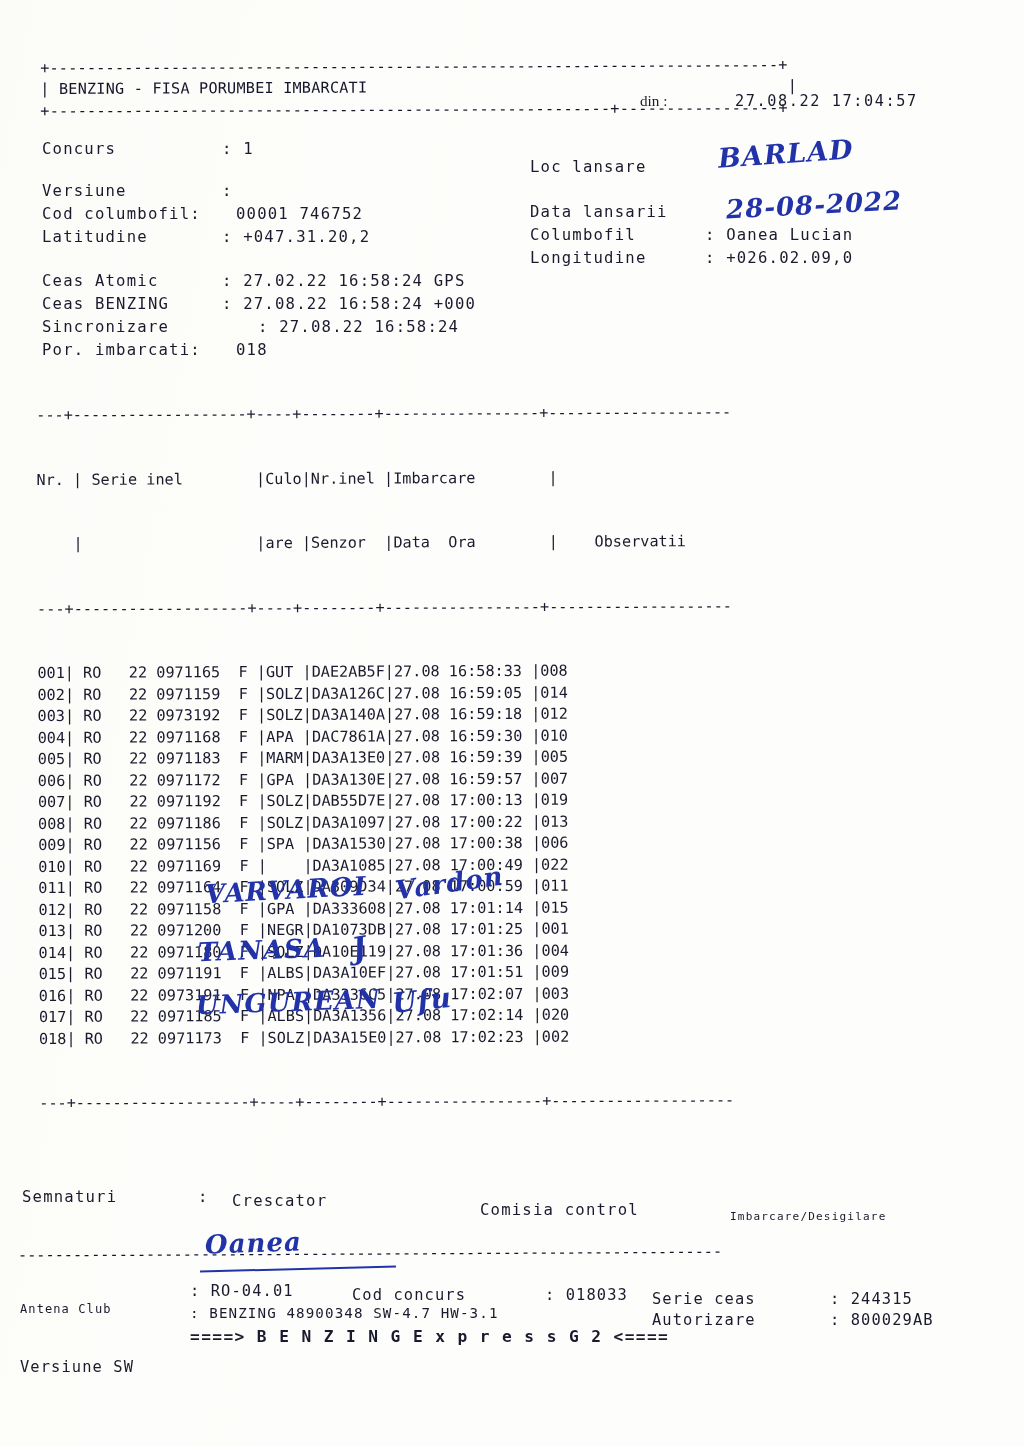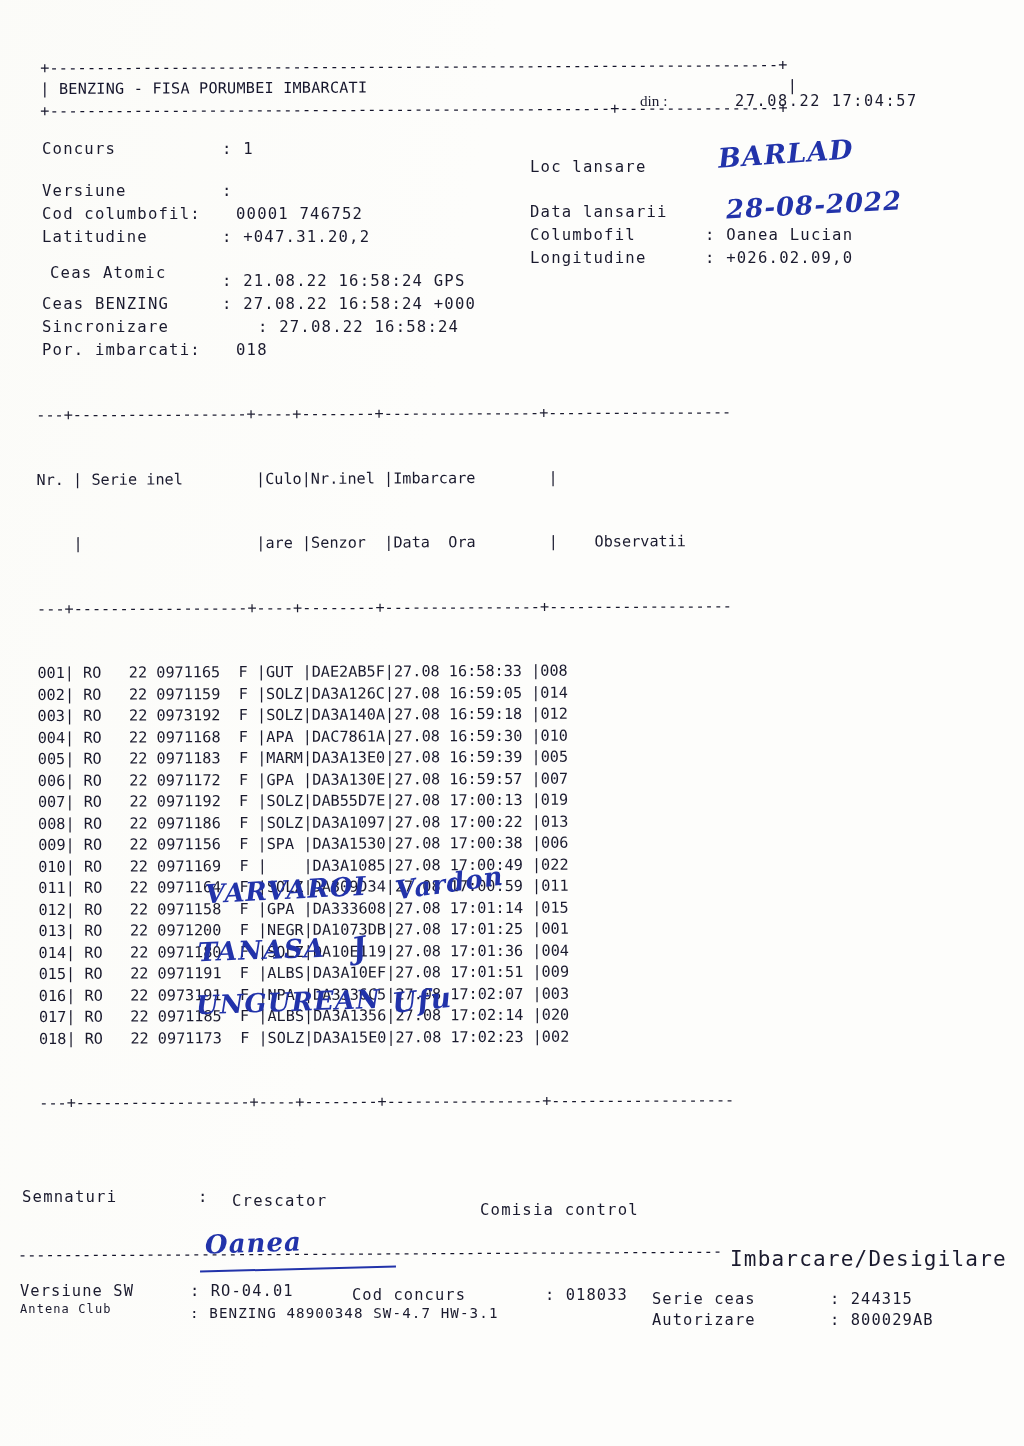--- a/index.html
+++ b/index.html
@@ -145,22 +145,22 @@
   <div style="position:absolute;left:530px;top:158px;font-size:15.6px;letter-spacing:1.2px;">Loc lansare</div>
   <div style="position:absolute;left:530px;top:203px;font-size:15.6px;letter-spacing:1.2px;">Data lansarii</div>
   <div style="position:absolute;left:530px;top:226px;font-size:15.6px;letter-spacing:1.2px;">Columbofil</div>
   <div style="position:absolute;left:705px;top:226px;font-size:15.6px;letter-spacing:1.2px;">: <span>Oanea Lucian</span></div>
   <div style="position:absolute;left:530px;top:249px;font-size:15.6px;letter-spacing:1.2px;">Longitudine</div>
   <div style="position:absolute;left:705px;top:249px;font-size:15.6px;letter-spacing:1.2px;">: <span>+026.02.09,0</span></div>
 
   <div class="hand" id="hand-loc">BARLAD</div>
   <div class="hand" id="hand-date">28-08-2022</div>
 
-  <div style="position:absolute;left:42px;top:264px;font-size:15.6px;letter-spacing:1.2px;margin-left:8px;">Ceas Atomic</div>
-  <div style="position:absolute;left:222px;top:272px;font-size:15.6px;letter-spacing:1.2px;">: <span>21.08.22 16:58:24  GPS</span></div>
+  <div style="position:absolute;left:42px;top:272px;font-size:15.6px;letter-spacing:1.2px;">Ceas Atomic</div>
+  <div style="position:absolute;left:222px;top:272px;font-size:15.6px;letter-spacing:1.2px;">: <span>27.02.22 16:58:24  GPS</span></div>
   <div style="position:absolute;left:42px;top:295px;font-size:15.6px;letter-spacing:1.2px;">Ceas BENZING</div>
   <div style="position:absolute;left:222px;top:295px;font-size:15.6px;letter-spacing:1.2px;">: <span>27.08.22 16:58:24 +000</span></div>
   <div style="position:absolute;left:42px;top:318px;font-size:15.6px;letter-spacing:1.2px;">Sincronizare</div>
   <div style="position:absolute;left:222px;top:318px;font-size:15.6px;letter-spacing:1.2px;margin-left:36px;">: <span>27.08.22 16:58:24</span></div>
   <div style="position:absolute;left:42px;top:341px;font-size:15.6px;letter-spacing:1.2px;">Por. imbarcati:</div>
   <div style="position:absolute;left:236px;top:341px;font-size:15.6px;letter-spacing:1.2px;">018</div>
 
   <div id="table-root" style="position:absolute;left:36px;top:362px;font-size:15.2px;line-height:21.5px;white-space:pre;transform:rotate(-0.25deg);transform-origin:left top;">
     <div class="row-line">---+-------------------+----+--------+-----------------+--------------------</div>
     <div class="row-line">Nr. | Serie inel        |Culo|Nr.inel |Imbarcare        |</div>
@@ -174,33 +174,34 @@
   <div class="hand" id="hand-scrawl1">Vardon</div>
   <div class="hand" id="hand-sig2">TANASA</div>
   <div class="hand" id="hand-scrawl2">J</div>
   <div class="hand" id="hand-sig3">UNGUREAN</div>
   <div class="hand" id="hand-scrawl3">Ufu</div>
 
   <div style="position:absolute;left:22px;top:1188px;font-size:15.6px;letter-spacing:1.2px;">Semnaturi</div>
   <div style="position:absolute;left:198px;top:1188px;font-size:15.6px;">:</div>
   <div style="position:absolute;left:232px;top:1192px;font-size:15.6px;letter-spacing:1.2px;">Crescator</div>
   <div style="position:absolute;left:480px;top:1201px;font-size:15.6px;letter-spacing:1.2px;">Comisia control</div>
-  <div style="position:absolute;left:730px;top:1210px;font-size:21px;letter-spacing:1.2px;margin-top:37px;">Imbarcare/Desigilare</div>
+  <div style="position:absolute;left:730px;top:1210px;font-size:11px;letter-spacing:1.2px;">Imbarcare/Desigilare</div>
 
   <div class="hand" id="hand-crescator">Oanea</div>
   <div class="sig-underline"></div>
 
   <div style="position:absolute;left:18px;top:1246px;font-size:15.2px;white-space:pre;color:#14142b;transform:rotate(-0.3deg);transform-origin:left top;">-----------------------------------------------------------------------------</div>
 
-  <div style="position:absolute;left:20px;top:1282px;font-size:15.4px;letter-spacing:1.1px;">Versiune SW</div>
+  <div style="position:absolute;left:20px;top:1358px;font-size:15.4px;letter-spacing:1.1px;">Versiune SW</div>
   <div style="position:absolute;left:190px;top:1282px;font-size:15.4px;letter-spacing:1.1px;">: <span>RO-04.01</span></div>
   <div style="position:absolute;left:352px;top:1286px;font-size:15.4px;letter-spacing:1.1px;">Cod concurs</div>
   <div style="position:absolute;left:545px;top:1286px;font-size:15.4px;letter-spacing:1.1px;">: <span>018033</span></div>
   <div style="position:absolute;left:652px;top:1290px;font-size:15.4px;letter-spacing:1.1px;">Serie ceas</div>
   <div style="position:absolute;left:830px;top:1290px;font-size:15.4px;letter-spacing:1.1px;">: <span>244315</span></div>
 
   <div style="position:absolute;left:20px;top:1302px;font-size:12px;letter-spacing:1.1px;">Antena Club</div>
   <div style="position:absolute;left:190px;top:1305px;font-size:14.2px;letter-spacing:1.1px;">: <span>BENZING 48900348 SW-4.7 HW-3.1</span></div>
   <div style="position:absolute;left:652px;top:1311px;font-size:15.4px;letter-spacing:1.1px;">Autorizare</div>
   <div style="position:absolute;left:830px;top:1311px;font-size:15.4px;letter-spacing:1.1px;">: <span>800029AB</span></div>
 
+  <div style="position:absolute;left:190px;top:1327px;font-size:16.2px;letter-spacing:1.4px;font-weight:600;" class="big-title">====&gt;  B E N Z I N G   E x p r e s s   G 2   &lt;====</div>
 
 </div>
 
 </body></html>

